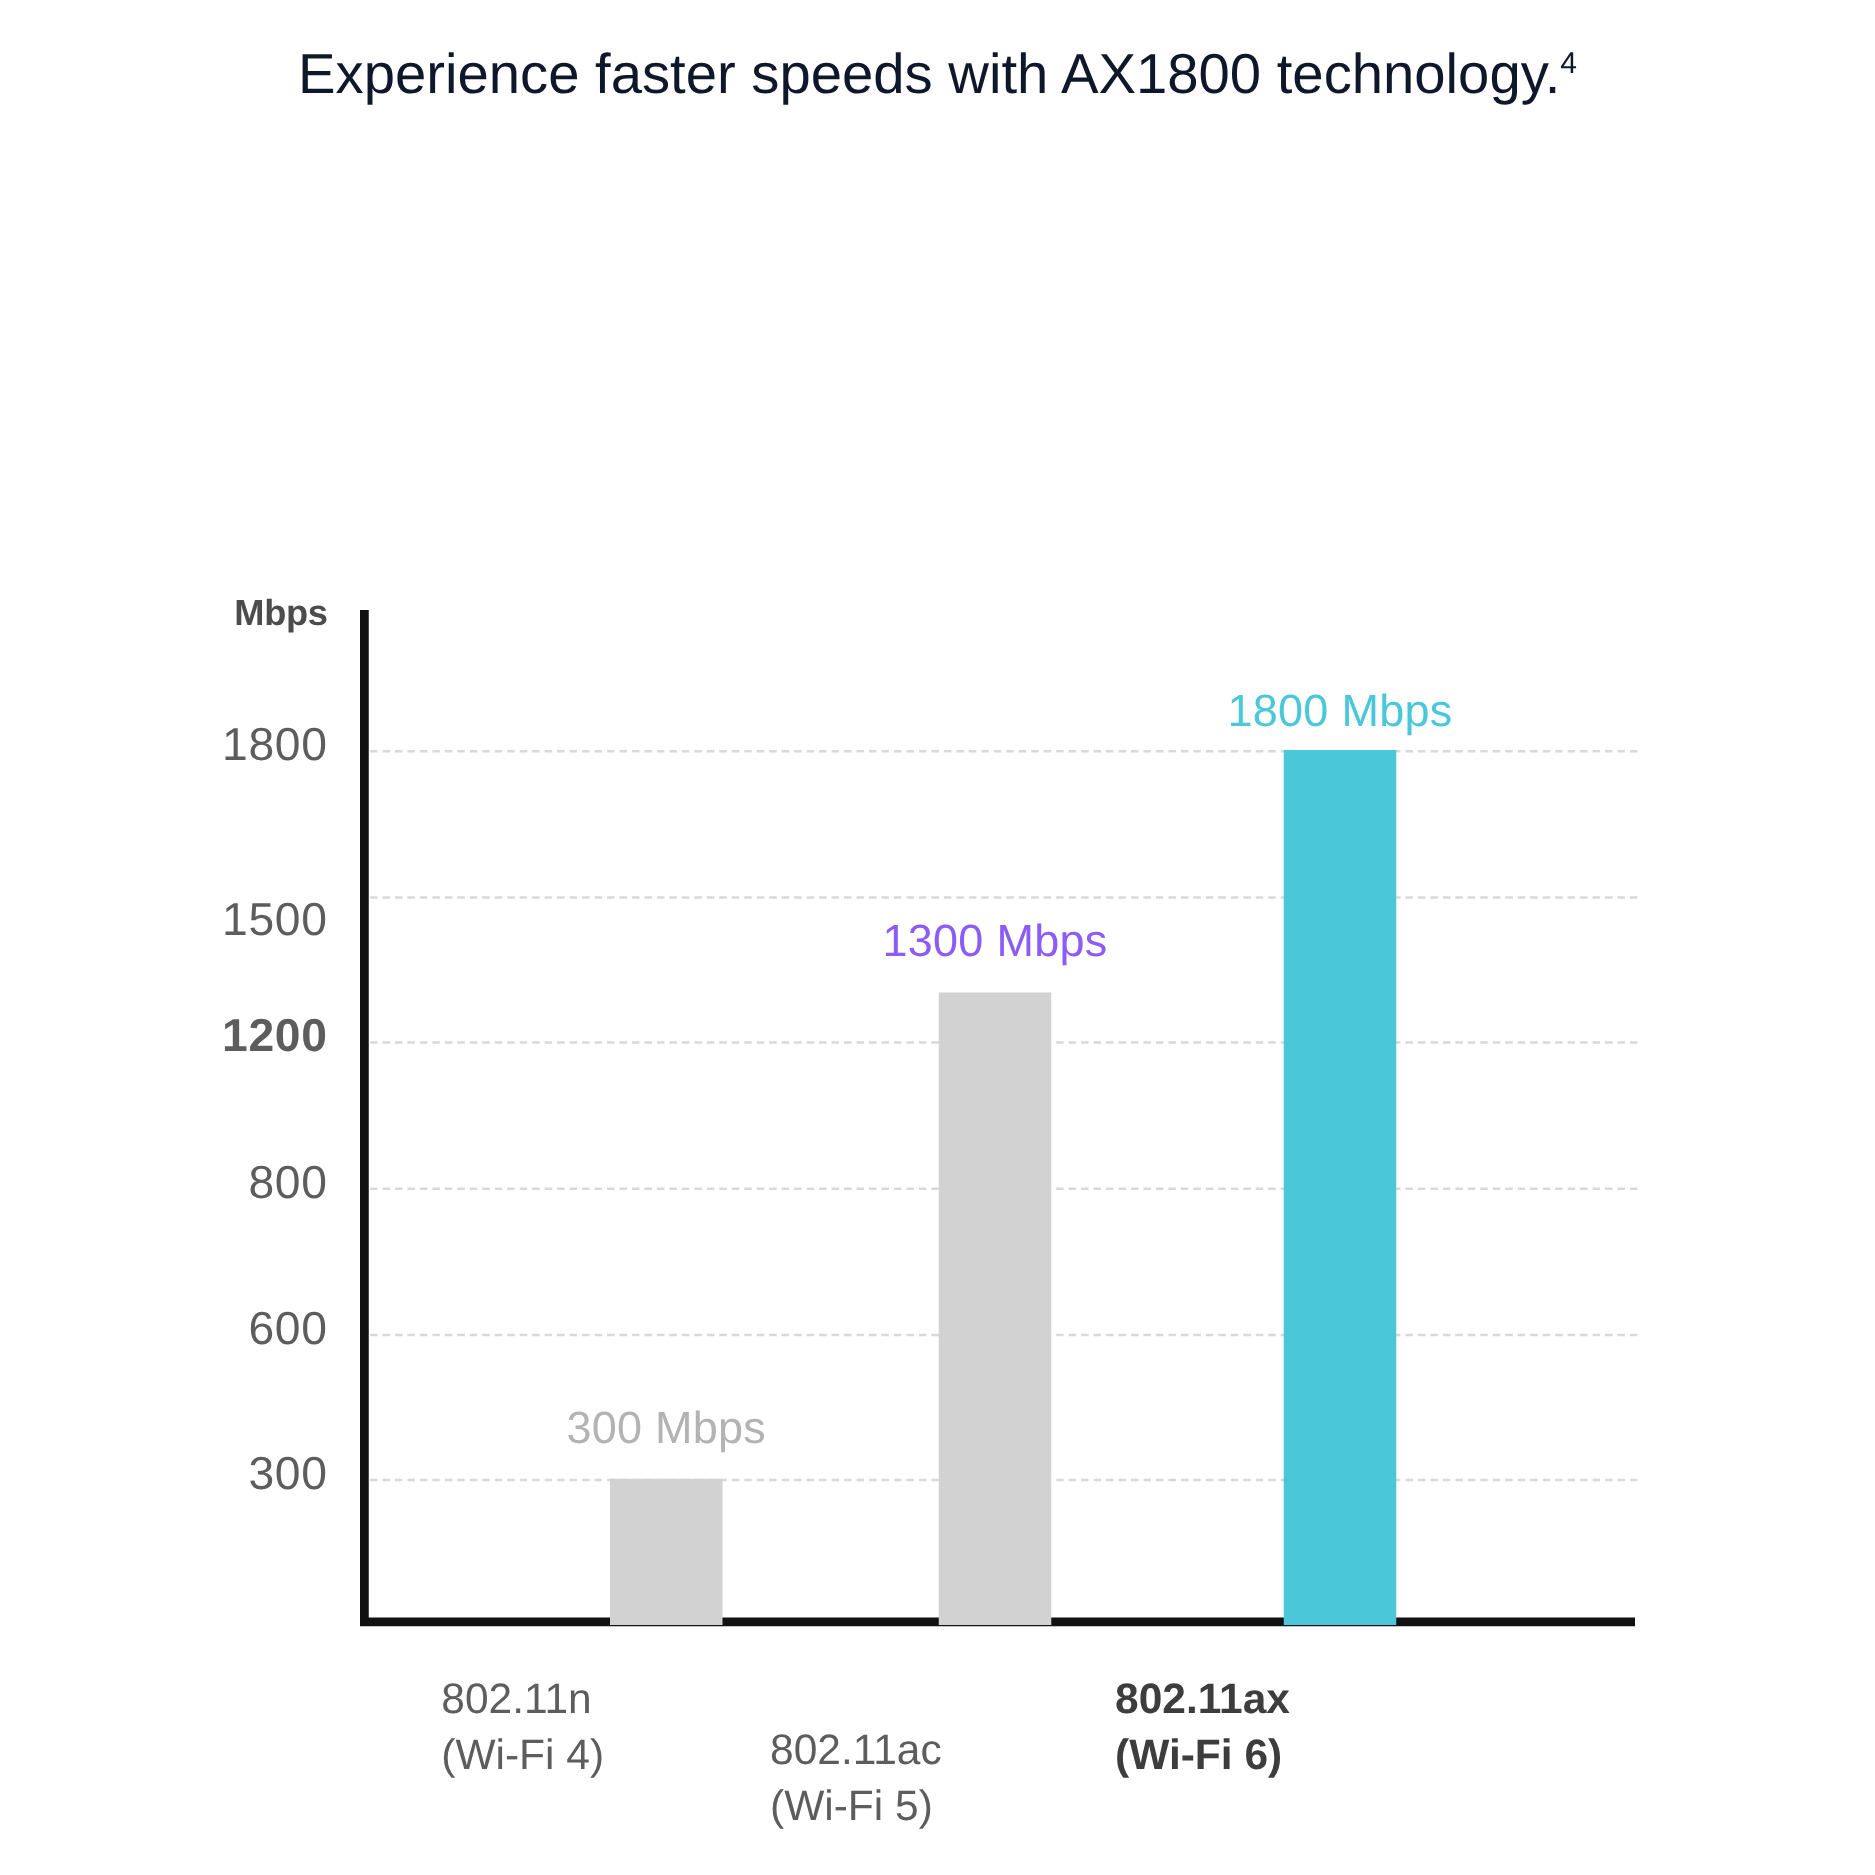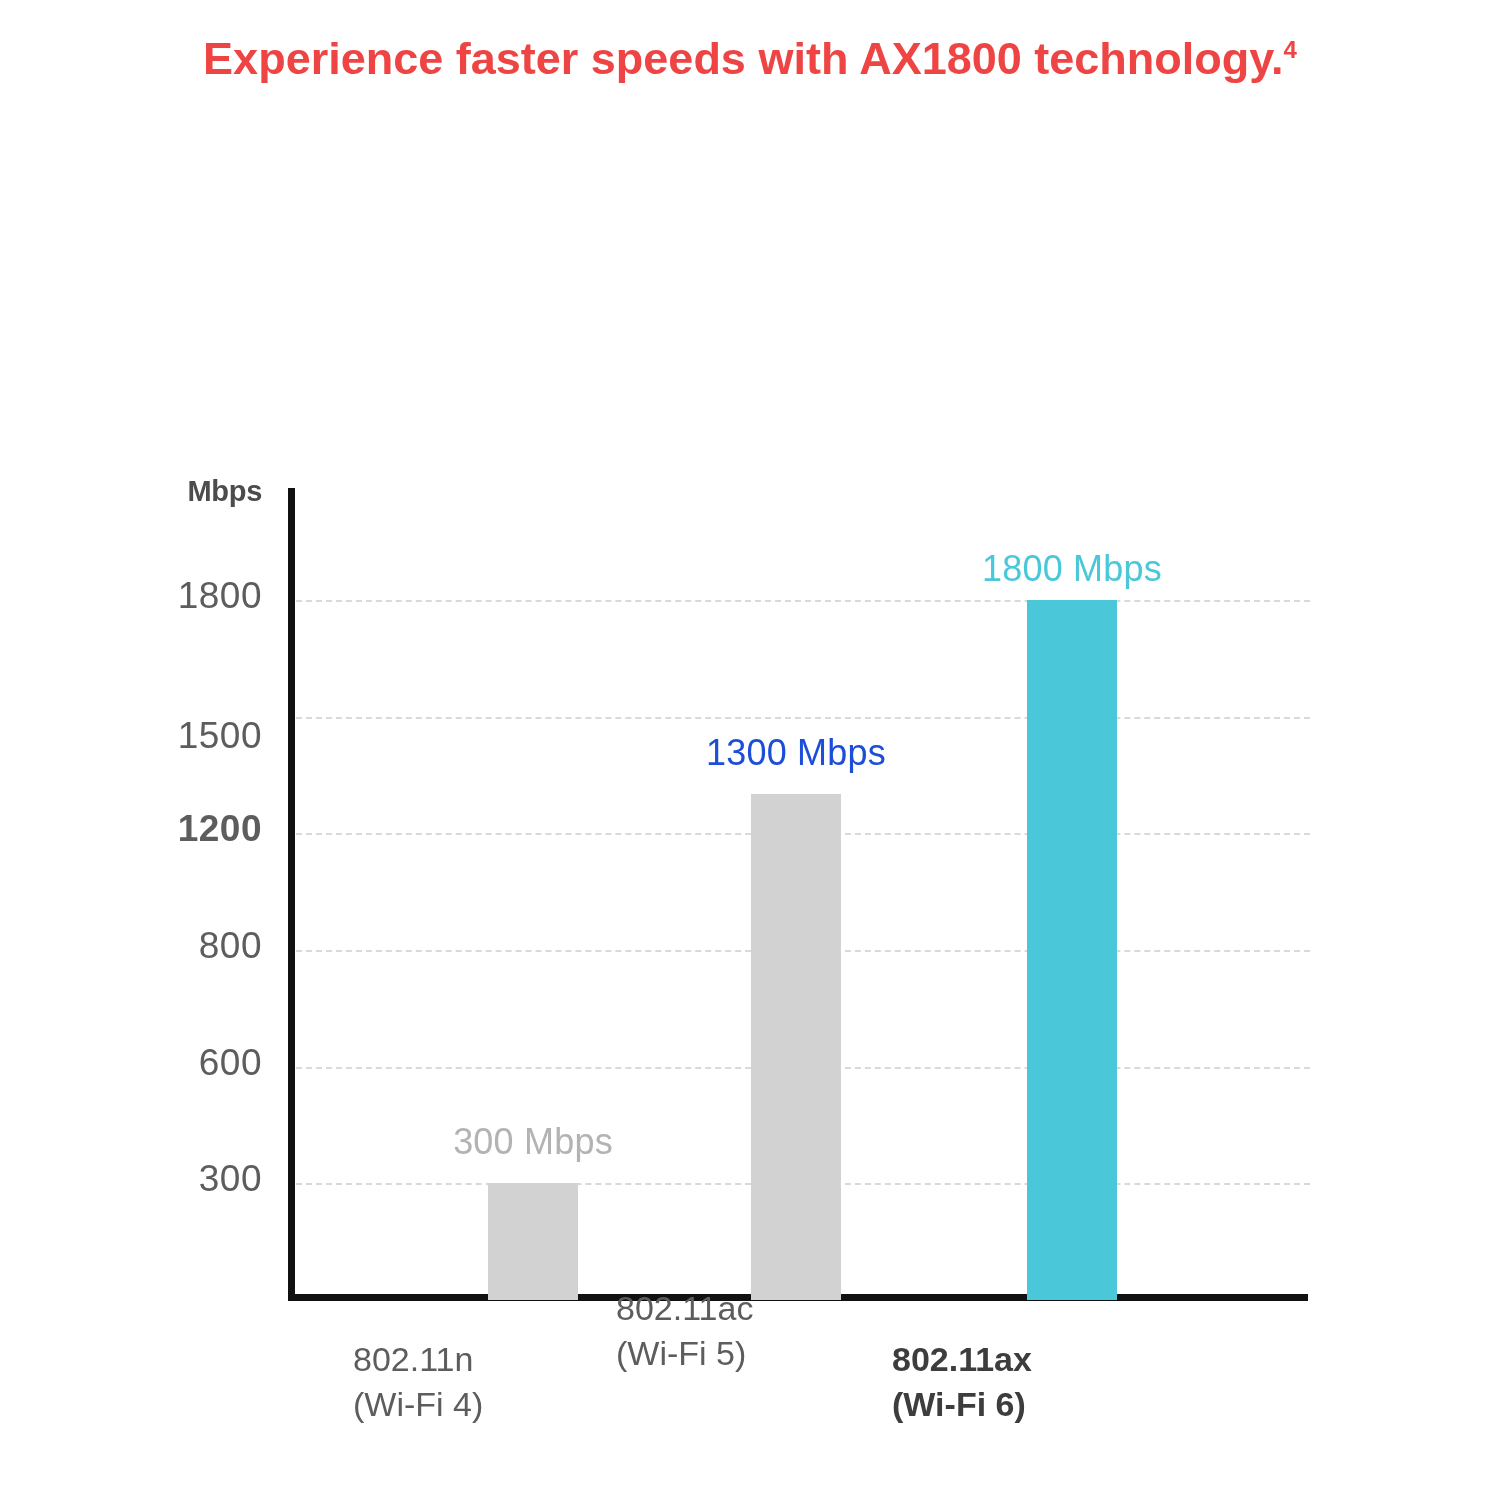--- a/index.html
+++ b/index.html
@@ -29,22 +29,22 @@
     font-size: 62px;
     font-weight: bold;
     letter-spacing: -0.5px;
     color: #333333;
     line-height: 1.1;
   }
   .page-subtitle {
     margin: 0;
     padding-top: 34px;
     font-size: 45px;
-    font-weight: bold;
-    color: #ef4444;
+    font-weight: normal;
+    color: #0f172a;
     line-height: 1.1;
     text-align: center;
   }
   .page-subtitle .sup {
     font-size: 24px;
     vertical-align: super;
     line-height: 0;
   }
 
   
@@ -158,21 +158,21 @@
       <div class="y-tick-label" style="top: 691.65px; margin-top: 23px;">1500</div>
       <div class="y-tick-label" style="top: 574.98px;">1800</div>
     </div>
   <div id="bars">
       <div class="bar" style="left: 488px; top: 1183.33px; width: 90px; height: 116.67px; background: rgb(210, 210, 210);"></div>
       <div class="bar" style="left: 751px; top: 794.43px; width: 90px; height: 505.57px; background: rgb(210, 210, 210);"></div>
       <div class="bar" style="left: 1027px; top: 599.98px; width: 90px; height: 700.02px; background: rgb(74, 200, 218);"></div>
     </div>
   <div id="barvalues">
       <div class="bar-value" style="left: 353px; width: 360px; top: 1121.33px; color: rgb(179, 179, 179);">300 Mbps</div>
-      <div class="bar-value" style="left: 616px; width: 360px; top: 732.43px; color: #1d4ed8;">1300 Mbps</div>
+      <div class="bar-value" style="left: 616px; width: 360px; top: 732.43px; color: #8b5cf6;">1300 Mbps</div>
       <div class="bar-value" style="left: 892px; width: 360px; top: 537.98px; color: rgb(74, 200, 218); margin-top: 10px;">1800 Mbps</div>
     </div>
   <div id="catlabels">
       <div class="cat-label" style="left: 353px; width: 360px; top: 1337px;"><span>802.11n</span><span class="line2">(Wi-Fi 4)</span></div>
-      <div class="cat-label" style="left: 616px; width: 360px; top: 1286px;"><span>802.11ac</span><span class="line2">(Wi-Fi 5)</span></div>
+      <div class="cat-label" style="left: 616px; width: 360px; top: 1378px;"><span>802.11ac</span><span class="line2">(Wi-Fi 5)</span></div>
       <div class="cat-label highlight" style="left: 892px; width: 360px; top: 1337px;"><span>802.11ax</span><span class="line2">(Wi-Fi 6)</span></div>
     </div>
 </div>
 
 </body></html>

